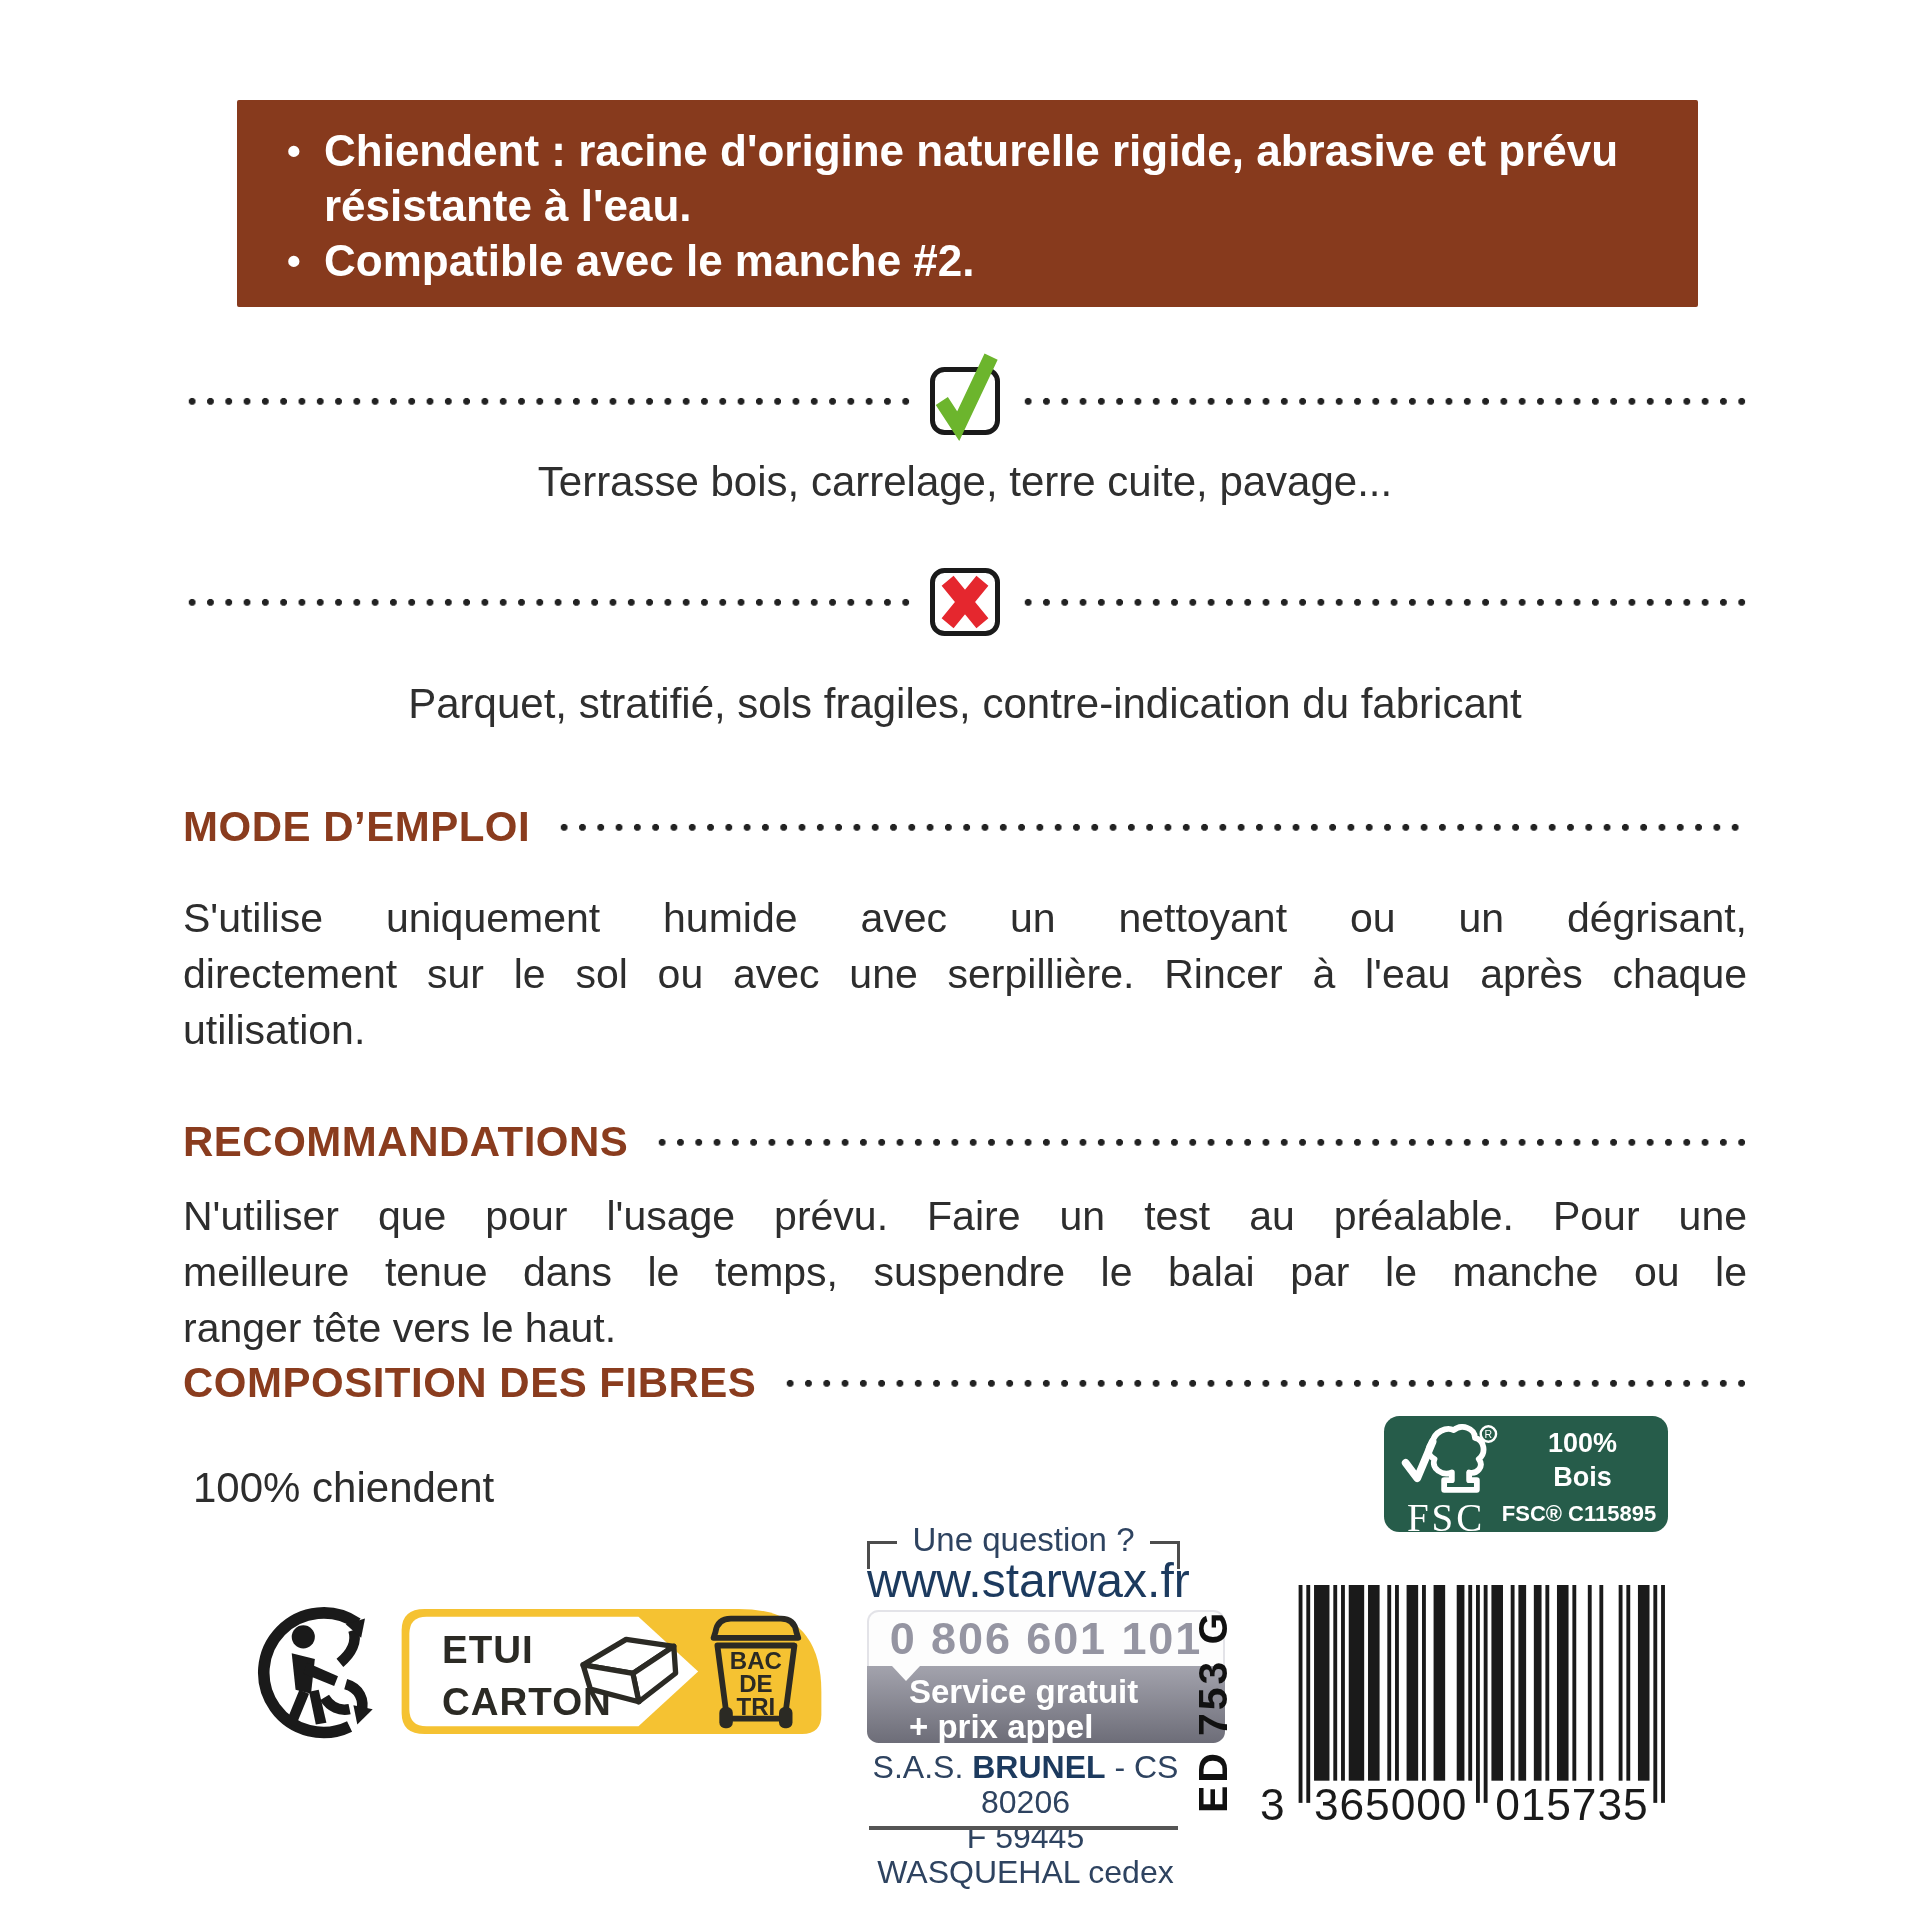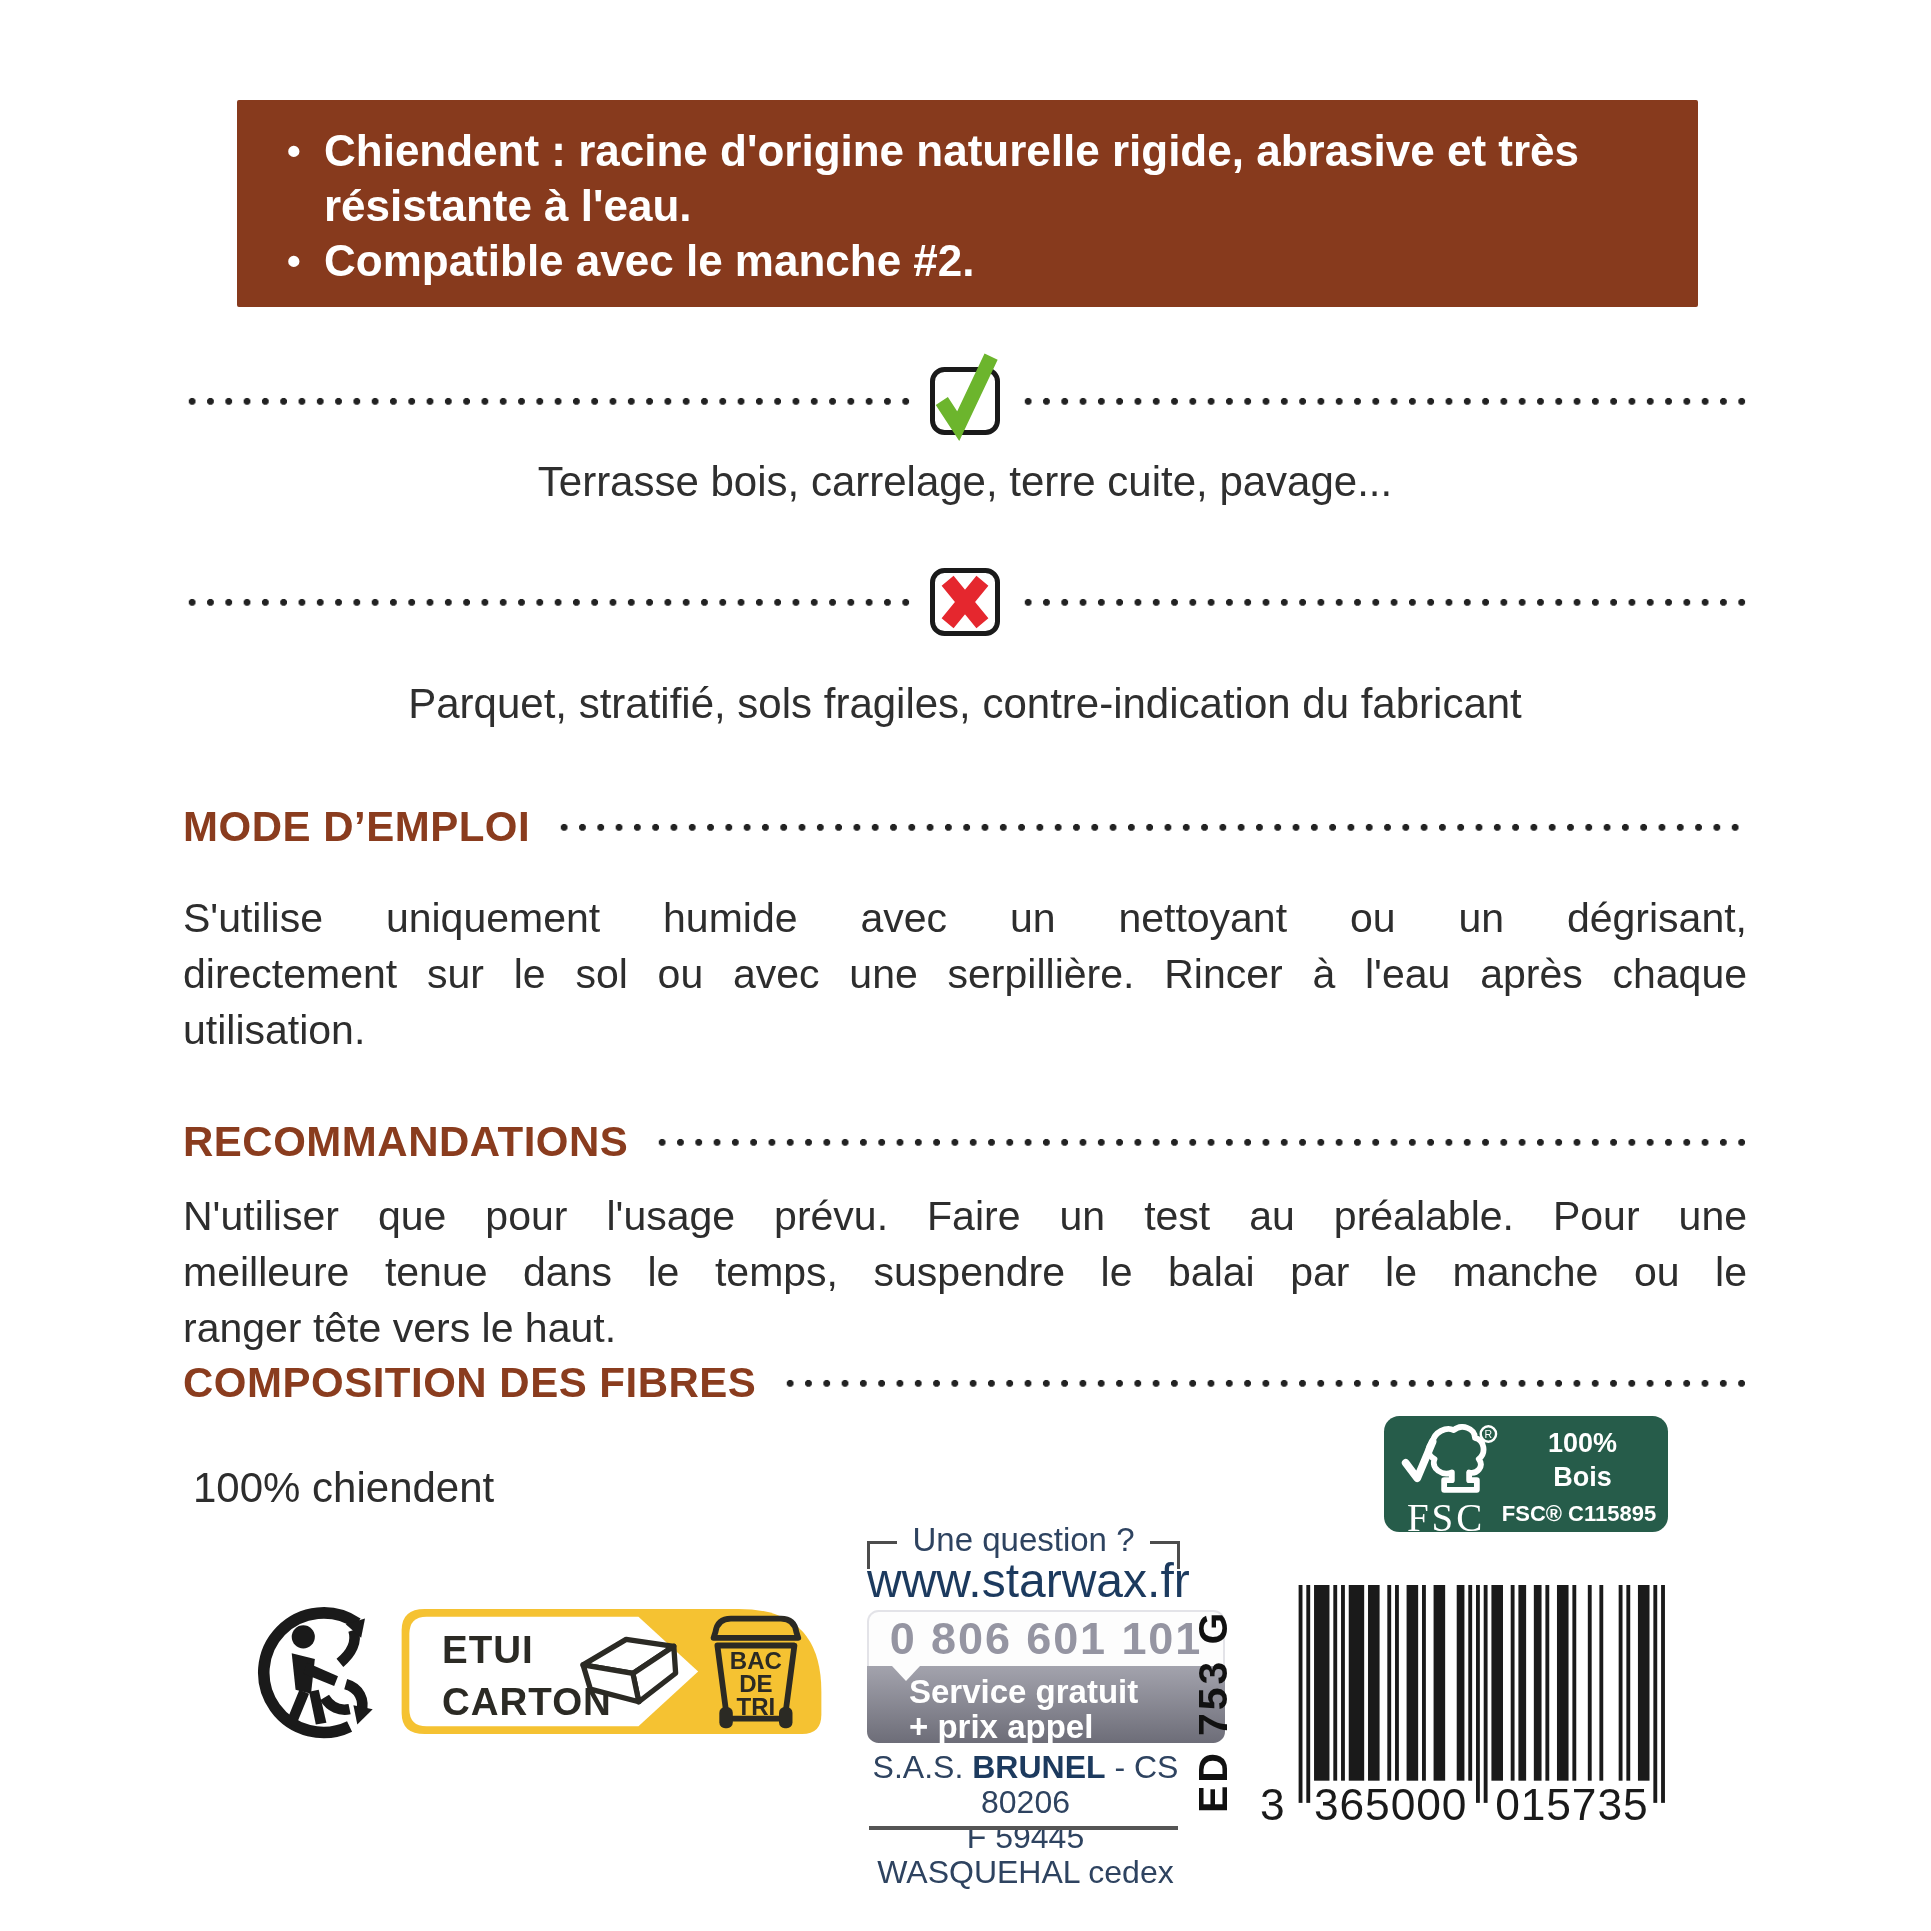--- a/index.html
+++ b/index.html
@@ -85,21 +85,21 @@
 </style>
 </head>
 <body>
 
 <div id="canvas">
 
   <div class="banner">
     <ul>
       <li>
         <span class="bullet">•</span>
-        <span>Chiendent : racine d'origine naturelle rigide, abrasive et très résistante à l'eau.</span>
+        <span>Chiendent : racine d'origine naturelle rigide, abrasive et prévu résistante à l'eau.</span>
       </li>
       <li>
         <span class="bullet">•</span>
         <span>Compatible avec le manche #2.</span>
       </li>
     </ul>
   </div>
 
   <div class="icon-row" style="top:367px;">
     <div class="dots"></div>

